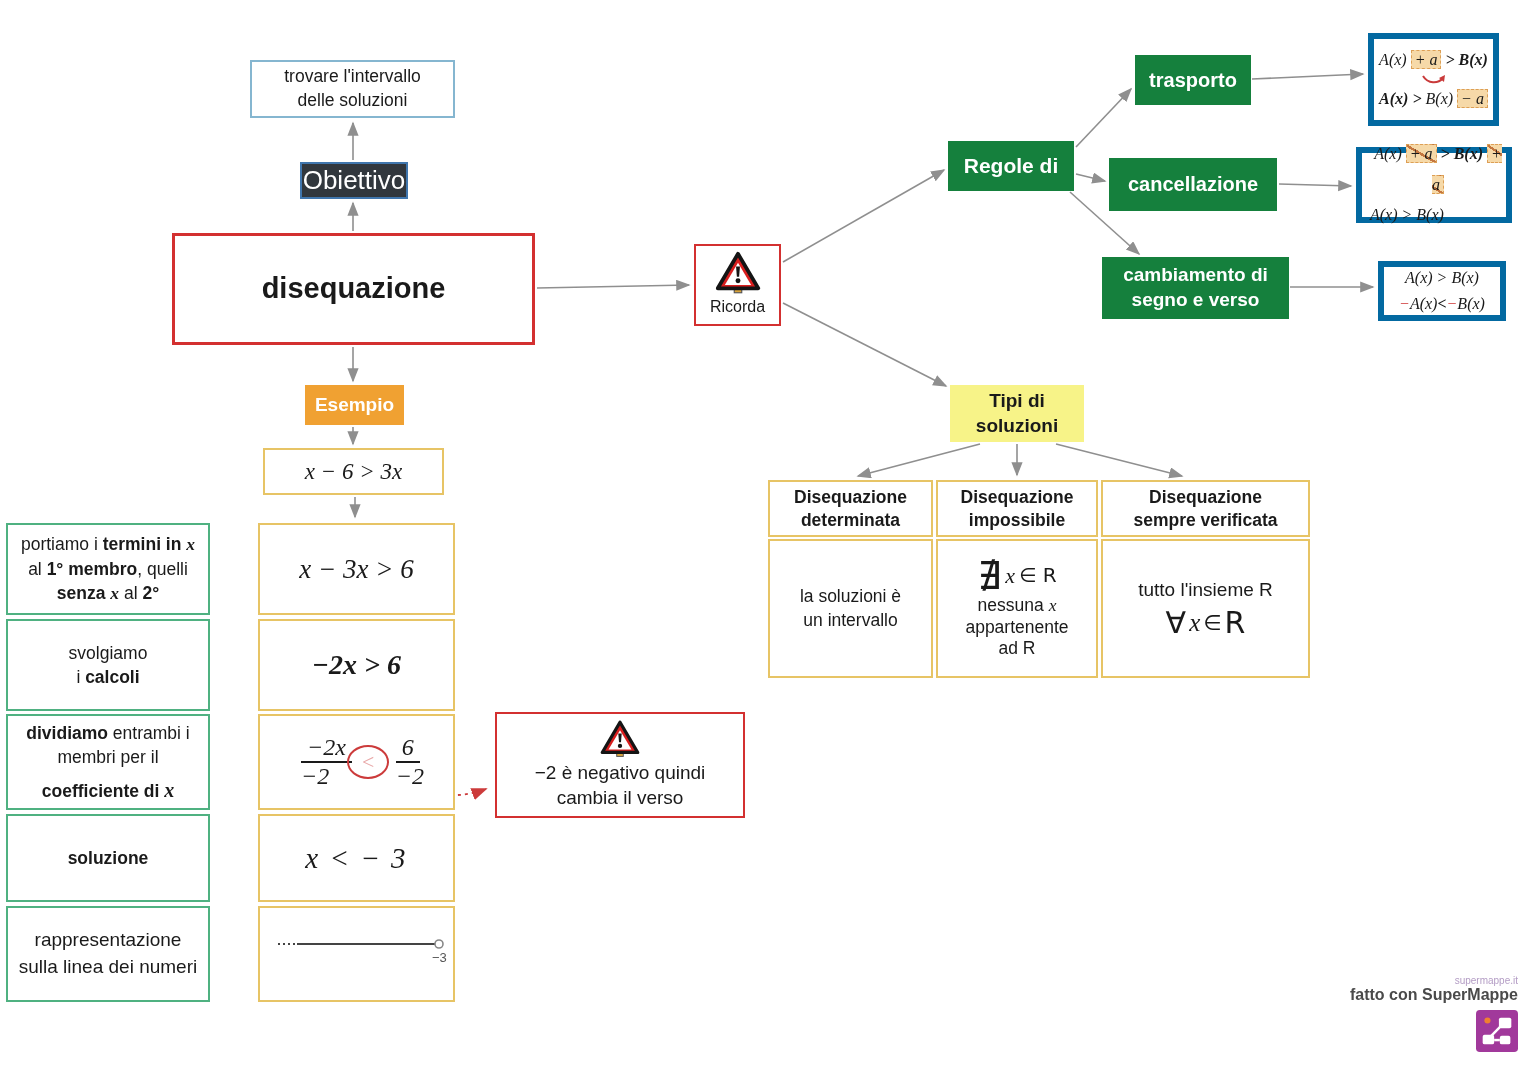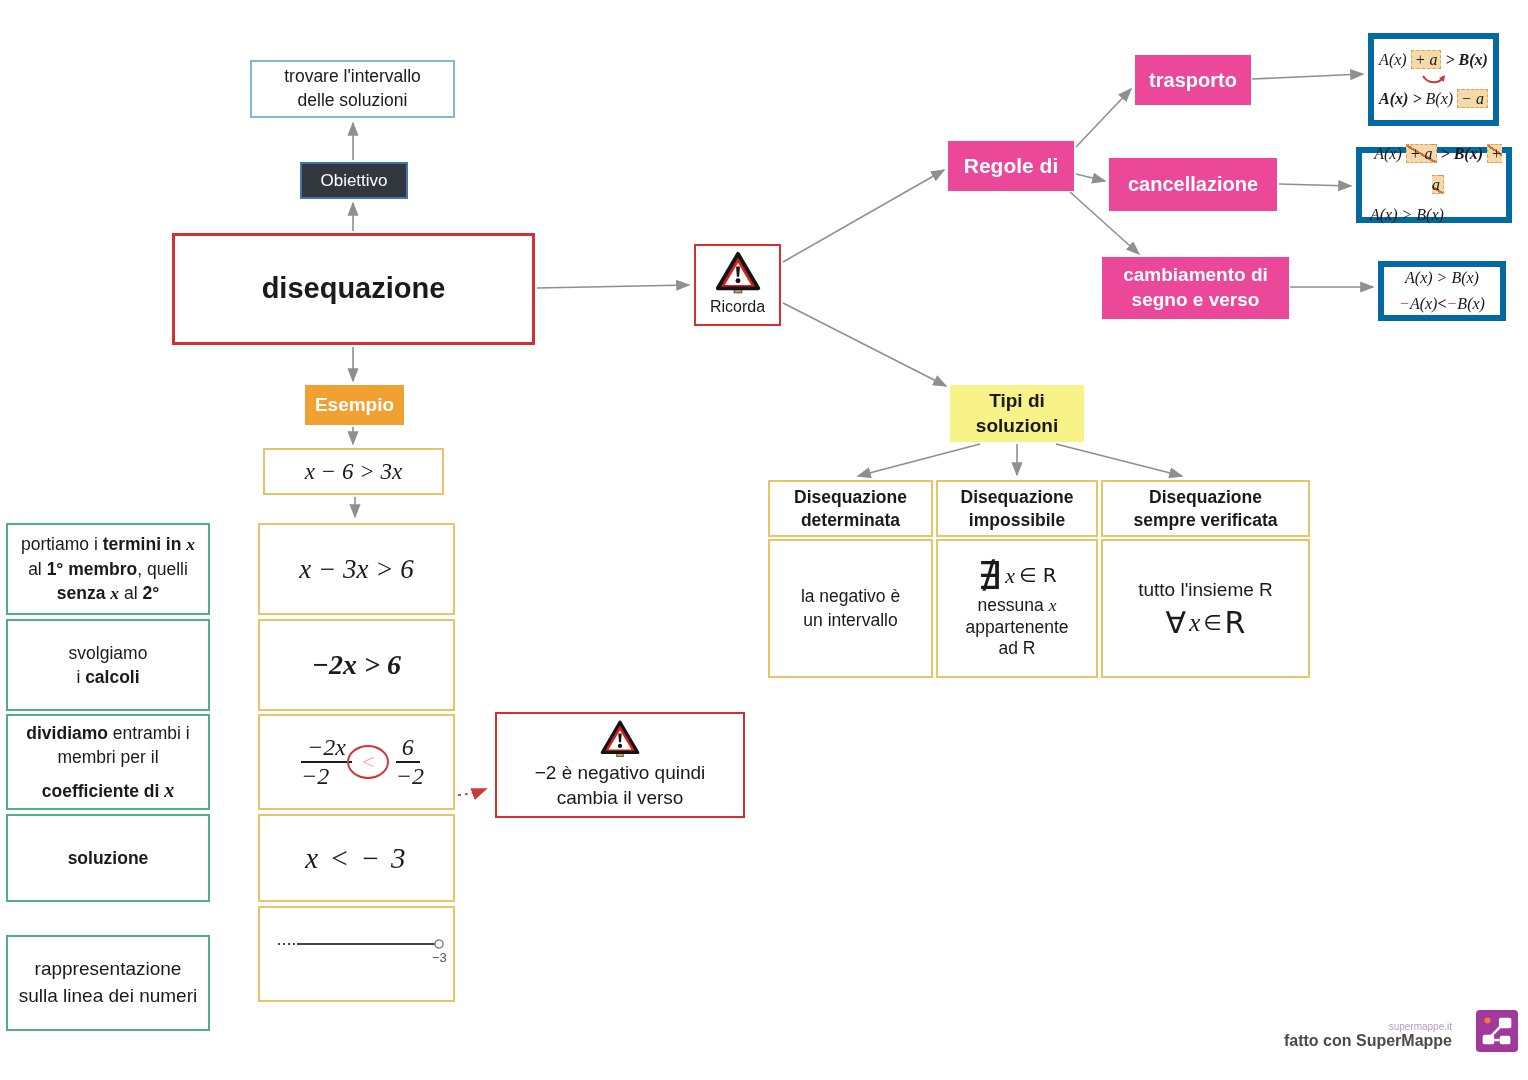--- a/index.html
+++ b/index.html
@@ -6,37 +6,37 @@
   body{
     width:1528px;height:1080px;position:relative;background:#ffffff;
     font-family:"Liberation Sans",sans-serif;color:#1a1a1a;overflow:hidden;
   }
   .edges{position:absolute;left:0;top:0;z-index:1;}
   .node{position:absolute;box-sizing:border-box;display:flex;flex-direction:column;
         align-items:center;justify-content:center;text-align:center;background:#fff;z-index:2;}
   .math{font-family:"Liberation Serif","DejaVu Serif",serif;font-style:italic;}
   .sym{font-family:"DejaVu Sans",sans-serif;font-style:normal;}
   .b{font-weight:bold;}
-  .greenfill{background:#ec4899;color:#fff;font-weight:bold;border:none;}
+  .greenfill{background:#15803d;color:#fff;font-weight:bold;border:none;}
   .gdesc{border:2px solid #4fb181;font-size:17.5px;line-height:1.4;left:6px;width:204px;}
   .gmath{border:2px solid #e7c465;left:258px;width:197px;}
   .rulebox{border:6px solid #0369a1;font-size:16px;line-height:1.9;}
   .rulebox .math{font-size:16px;}
   .hl{background:#f6d9a8;border:1px dashed #dd9f55;padding:0 3px;position:relative;}
   .hl.cross{background-image:linear-gradient(to top right,transparent 44%,#c4763f 44%,#c4763f 52%,transparent 52%),linear-gradient(#f6d9a8,#f6d9a8);}
   .goldhdr{border:2px solid #e7c465;font-weight:bold;font-size:17.5px;line-height:1.3;}
   .goldbody{border:2px solid #e7c465;font-size:17.5px;line-height:1.35;}
   .frac{display:inline-flex;flex-direction:column;align-items:flex-start;font-size:24px;line-height:1.05;margin-left:12px;}
   .frac .fnum{border-bottom:2.5px solid #1a1a1a;padding:0 6px 1px 6px;}
   .frac .fden{padding-top:1px;}
   .circled{display:inline-flex;align-items:center;justify-content:center;width:38px;height:30px;
            border:2px solid #cc3b3b;border-radius:50%;color:#e8a6a6;font-size:22px;margin:0 -5px;
            background:transparent;z-index:3;}
   .wicon{display:block;}
-  .footer{position:absolute;right:10px;bottom:28px;display:flex;align-items:flex-end;gap:24px;z-index:2;}
+  .footer{position:absolute;right:10px;bottom:28px;display:flex;align-items:flex-end;gap:4px;z-index:2;flex-direction:column;}
   .footer .ftext{text-align:right;line-height:1.1;padding-bottom:2px;}
   .footer .fsmall{font-size:10px;color:#b39cc4;}
   .footer .fmain{font-size:16px;font-weight:bold;color:#4a4a4a;}
 </style>
 </head>
 <body>
 
 <svg class="edges" width="1528" height="1080">
   <defs>
     <marker id="ag" markerWidth="9" markerHeight="8" refX="8" refY="3.5" orient="auto">
@@ -64,21 +64,21 @@
   <line x1="1017" y1="444" x2="1017" y2="475" stroke="#8f8f8f" stroke-width="1.6" marker-end="url(#ag)"></line>
   <line x1="1056" y1="444" x2="1182" y2="476" stroke="#8f8f8f" stroke-width="1.6" marker-end="url(#ag)"></line>
   <path d="M 380 768 Q 436 808 486 789" fill="none" stroke="#cc3b3b" stroke-width="1.8" stroke-dasharray="3 4" marker-end="url(#ar)"></path>
 </svg>
 
 <div class="node" style="left:250px;top:60px;width:205px;height:58px;border:2px solid #85b6d0;font-size:17.5px;line-height:1.35;">
   <span>trovare l'intervallo</span>
   <span>delle soluzioni</span>
 </div>
 
-<div class="node" style="left:300px;top:162px;width:108px;height:37px;background:#31373d;border:2px solid #4076ad;color:#fff;font-size:17px;">
+<div class="node" style="left:300px;top:162px;width:108px;height:37px;background:#31373d;border:2px solid #4076ad;color:#fff;font-size:26px;">
   <span>Obiettivo</span>
 </div>
 
 <div class="node" style="left:172px;top:233px;width:363px;height:112px;border:3px solid #d33030;font-size:29px;font-weight:bold;line-height:1.35;">
   <span>disequazione</span>
 </div>
 
 <div class="node greenfill" style="left:305px;top:385px;width:99px;height:40px;background:#f0a132;font-size:19px;">
   <span>Esempio</span>
 </div>
@@ -123,21 +123,21 @@
   </span>
 </div>
 
 <div class="node gdesc b" style="top:814px;height:88px;">
   <span>soluzione</span>
 </div>
 <div class="node gmath math" style="top:814px;height:88px;font-size:29px;letter-spacing:2px;">
   <span>x &lt; − 3</span>
 </div>
 
-<div class="node gdesc" style="top:906px;height:96px;font-size:19px;margin-top:29px;">
+<div class="node gdesc" style="top:906px;height:96px;font-size:19px;">
   <div>rappresentazione</div>
   <div>sulla linea dei numeri</div>
 </div>
 <div class="node gmath" style="top:906px;height:96px;">
   <svg width="193" height="92" viewBox="0 0 193 92">
     <line x1="18" y1="36" x2="37" y2="36" stroke="#444" stroke-width="2" stroke-dasharray="2 3"></line>
     <line x1="37" y1="36" x2="176" y2="36" stroke="#444" stroke-width="1.8"></line>
     <circle cx="179" cy="36" r="4" fill="#ffffff" stroke="#888" stroke-width="1.6"></circle>
     <text x="172" y="54" font-size="13" fill="#555">−3</text>
   </svg>
@@ -217,21 +217,21 @@
 <div class="node" style="left:950px;top:385px;width:134px;height:57px;background:#f7f388;border:none;font-weight:bold;font-size:19px;line-height:1.3;">
   <span>Tipi di</span>
   <span>soluzioni</span>
 </div>
 
 <div class="node goldhdr" style="left:768px;top:480px;width:165px;height:57px;">
   <span>Disequazione</span>
   <span>determinata</span>
 </div>
 <div class="node goldbody" style="left:768px;top:539px;width:165px;height:139px;">
-  <span>la negativo è</span>
+  <span>la soluzioni è</span>
   <span>un intervallo</span>
 </div>
 
 <div class="node goldhdr" style="left:936px;top:480px;width:162px;height:57px;">
   <span>Disequazione</span>
   <span>impossibile</span>
 </div>
 <div class="node goldbody" style="left:936px;top:539px;width:162px;height:139px;line-height:1.25;">
   <div style="display:flex;align-items:center;gap:4px;">
     <span class="sym" style="font-size:38px;line-height:1;">∄</span>

